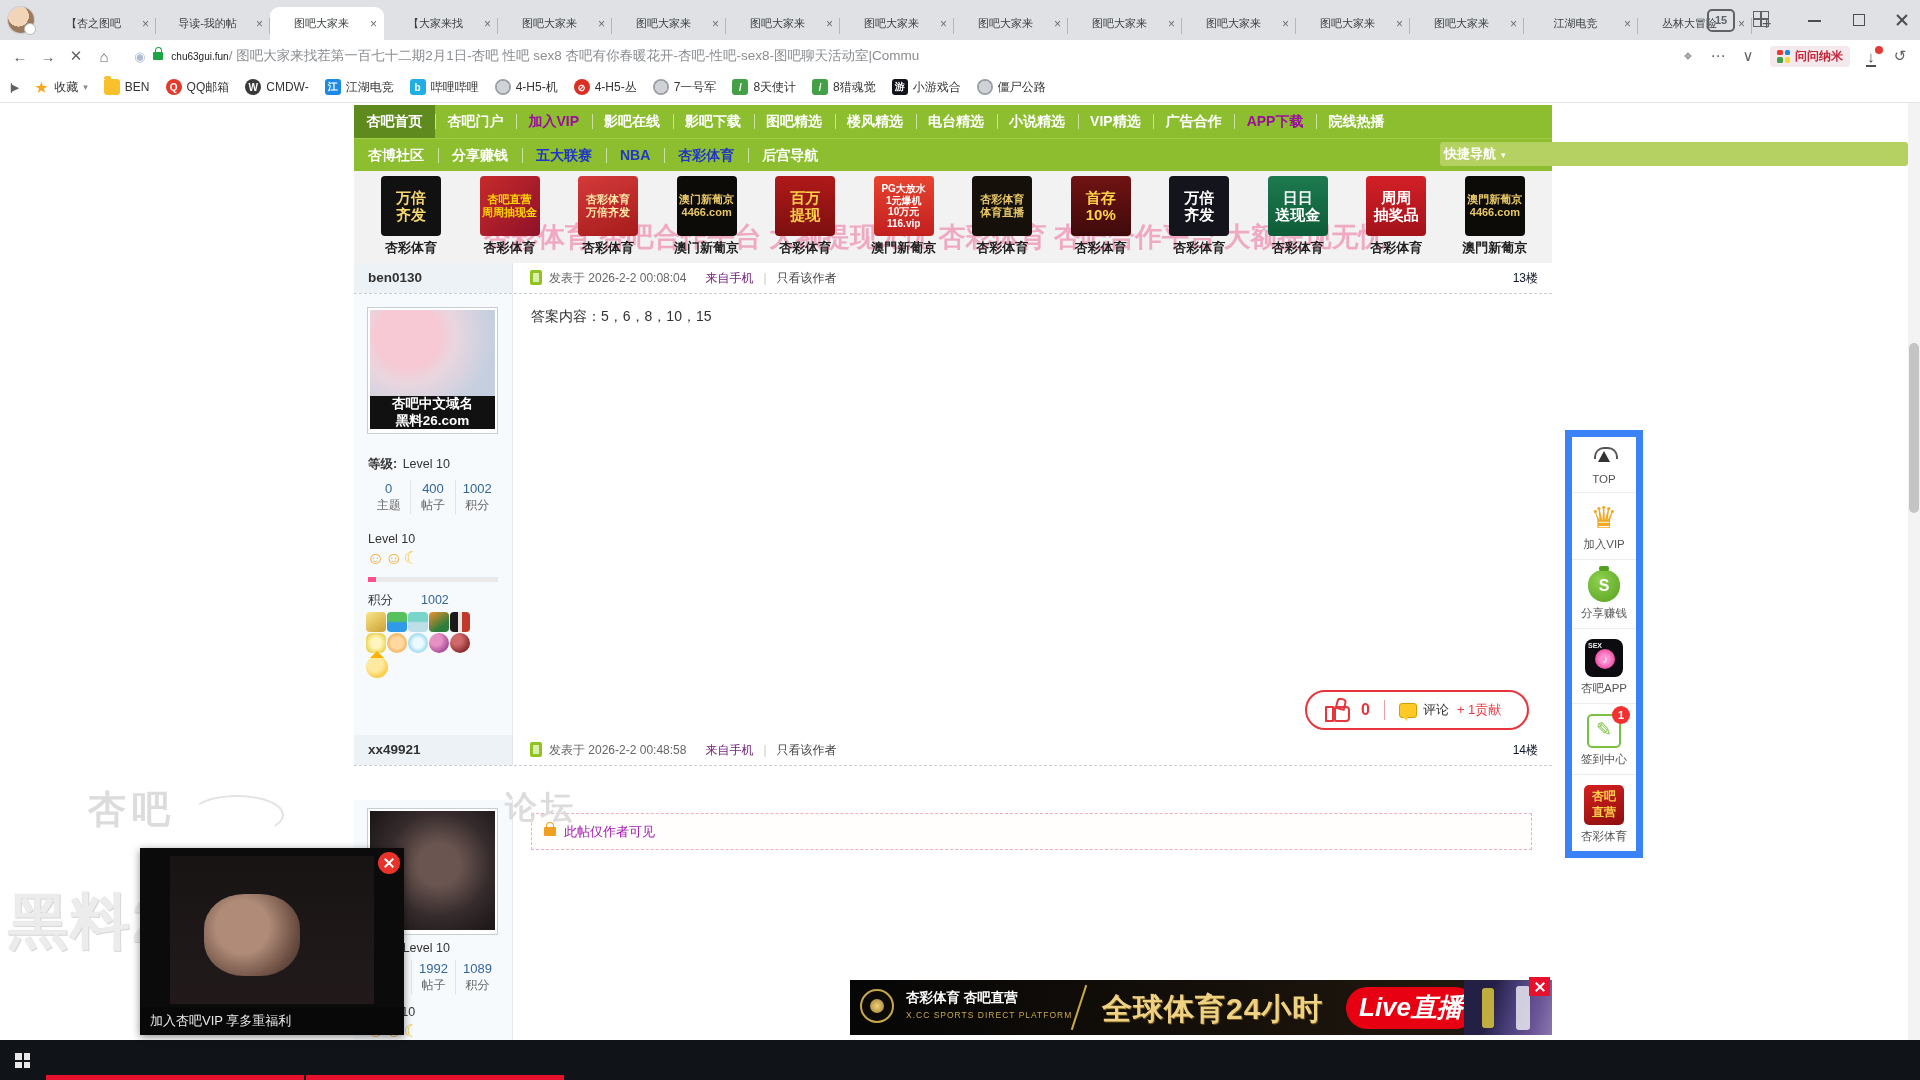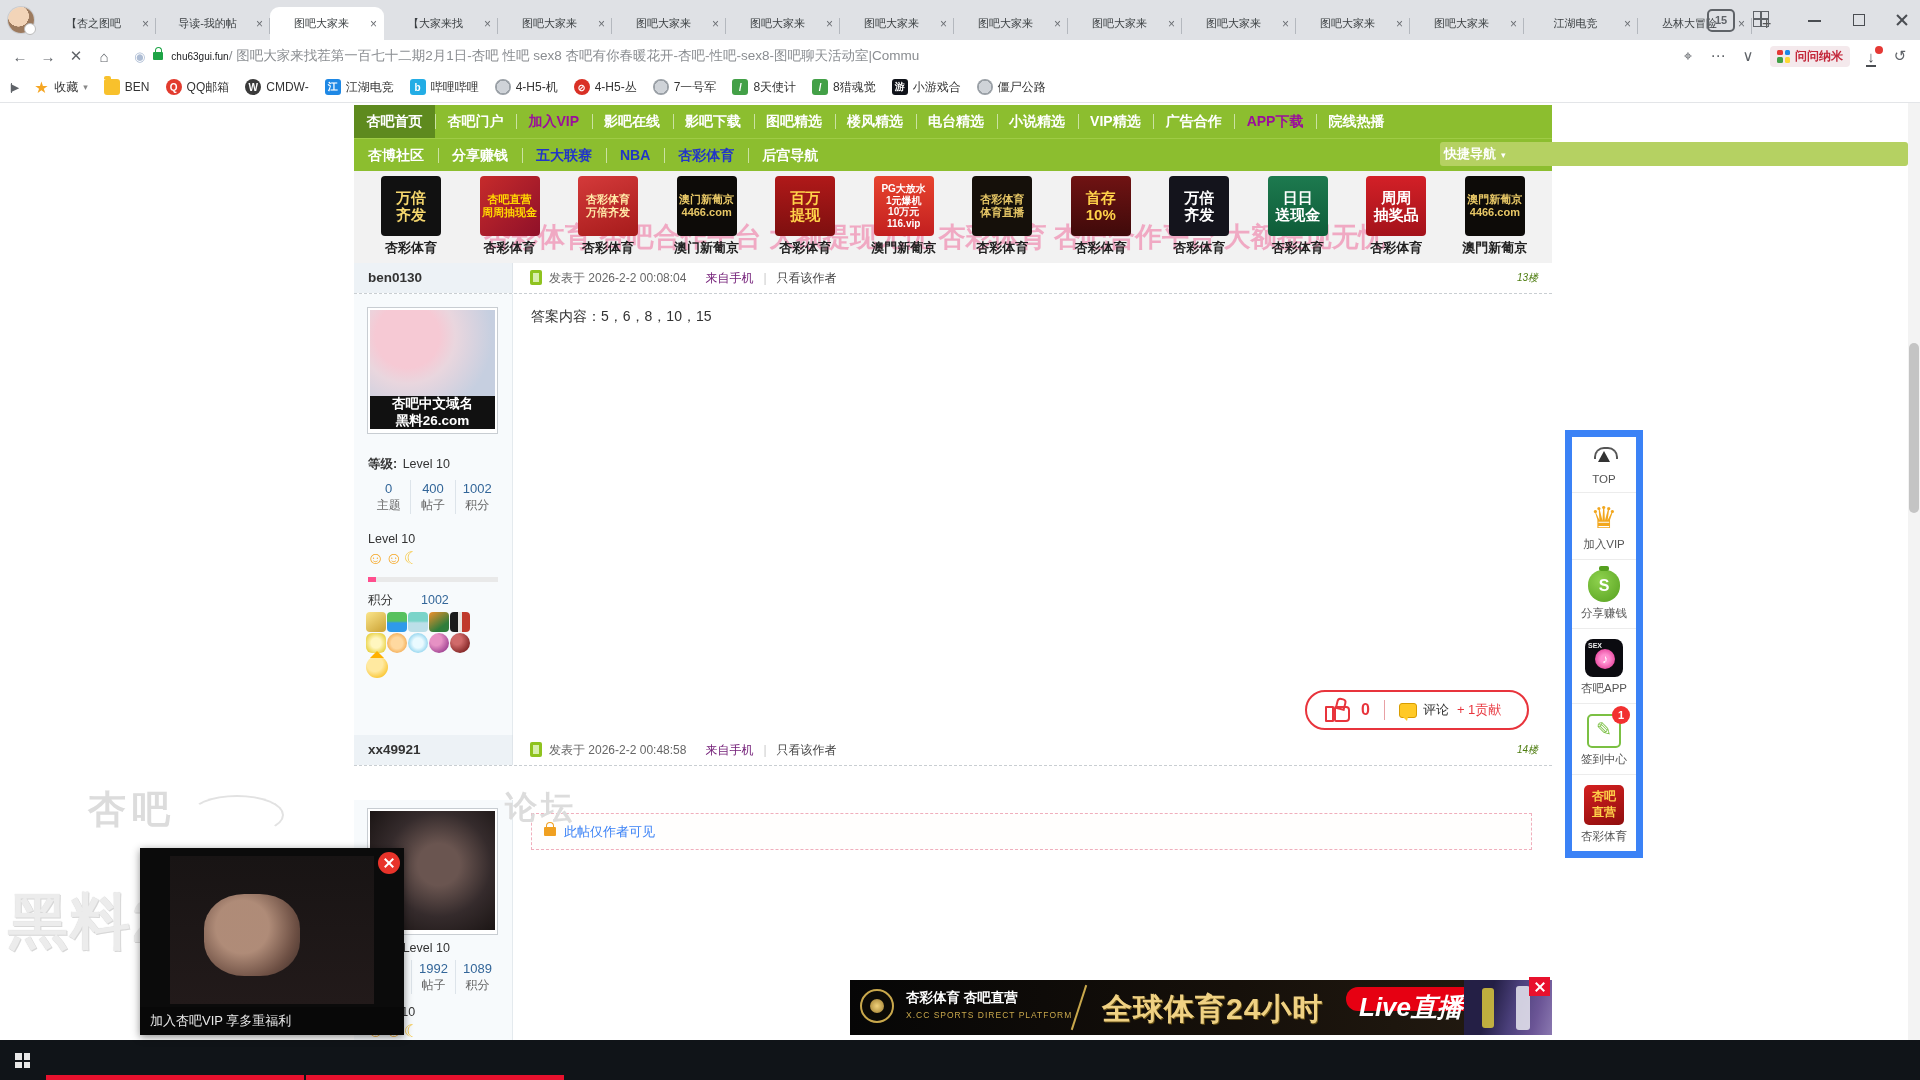--- a/index.html
+++ b/index.html
@@ -86,21 +86,21 @@
   
   .phead{position:absolute;left:354px;width:1198px;height:31px;background:#fff;border-bottom:1px dashed #c9ced2;box-sizing:border-box;}
   .phead .user{position:absolute;left:0;top:0;width:159px;height:30px;background:#edf2f6;border-right:1px solid #dfe5ea;
     line-height:30px;padding-left:14px;font-weight:bold;color:#333;font-size:13.5px;box-sizing:border-box;}
   .pinfo{position:absolute;left:176px;top:0;line-height:30px;font-size:12px;color:#666;white-space:nowrap;}
   .gico{display:inline-block;width:12px;height:15px;background:#8fc31f;border-radius:2px;margin-right:7px;vertical-align:-3px;position:relative;}
   .gico:before{content:"";position:absolute;left:3px;top:3px;width:6px;height:9px;background:#d8efad;}
   .pinfo .mob{color:#701a75;margin-left:19px;}
   .pinfo .sep{color:#ccc;margin:0 10px;}
   .pinfo .only{color:#444;}
-  .floor{position:absolute;right:14px;top:0;line-height:30px;font-size:10px;color:#4d7c0f;font-style:italic;}
+  .floor{position:absolute;right:14px;top:0;line-height:30px;font-size:12px;color:#0f172a;}
   .lpanel{position:absolute;left:354px;width:159px;background:#f7fafc;border-right:1px solid #e4eaee;box-sizing:border-box;}
   .avatarbox{position:absolute;left:13px;top:13px;width:131px;height:127px;border:1px solid #c8cdd2;background:#fff;padding:2px;box-sizing:border-box;}
   .av-img{width:100%;height:86px;}
   .av1{background:radial-gradient(circle at 30% 30%,#f6c9d4 0 30%,#e9d6de 45%,#c6cfe0 80%);}
   .av2{background:radial-gradient(circle at 55% 45%,#6a5550 0 22%,#352b2c 55%,#15100f 100%);}
   .av-cap{height:33px;background:#111;color:#fff;font-size:13.5px;font-weight:bold;text-align:center;line-height:16.5px;}
   .lv-row{position:absolute;left:14px;font-size:12.5px;color:#333;}
   .lv-row b{margin-right:2px;}
   .statgrid{position:absolute;left:13px;width:132px;display:flex;text-align:center;}
   .statgrid .col{flex:1;border-left:1px solid #dde4ea;}
@@ -138,21 +138,21 @@
   .likecount{color:#e8343c;font-size:16px;font-weight:bold;}
   .likebar .vsep{width:1px;height:20px;background:#e8a0a4;margin:0 14px;}
   .bubble{width:16px;height:13px;background:#ffc926;border:1px solid #d89d00;border-radius:3px;position:relative;margin-right:6px;}
   .bubble:after{content:"";position:absolute;left:3px;bottom:-4px;border-left:4px solid transparent;border-right:1px solid transparent;border-top:4px solid #ffc926;}
   .cmt{color:#333;font-size:13px;}
   .contrib{color:#e8343c;font-size:13px;margin-left:8px;}
   .midbanner{position:absolute;left:354px;top:735px;width:1198px;height:33px;background:#e8f5fc;border-bottom:1px dotted #8fc31f;box-sizing:border-box;font-family:"Liberation Serif","DejaVu Serif",serif;}
   .midbanner .t1{position:absolute;left:228px;top:0;line-height:32px;color:#1666d8;font-size:19px;font-weight:bold;}
   .midbanner .t2{position:absolute;left:714px;top:0;line-height:32px;color:#ff7e00;font-size:19px;font-weight:bold;}
   .hiddenbox{position:absolute;left:531px;top:813px;width:1001px;height:37px;border:1px dashed #f0aebc;background:#fffefd;
-    display:flex;align-items:center;padding-left:12px;box-sizing:border-box;font-size:13px;color:#3b82f6;}
+    display:flex;align-items:center;padding-left:12px;box-sizing:border-box;font-size:13px;color:#a21caf;}
   .locksm{width:12px;height:9px;background:#f0a020;border-radius:1px;position:relative;margin-right:8px;flex:none;}
   .locksm:before{content:"";position:absolute;left:2px;top:-5px;width:6px;height:5px;border:1.5px solid #f0a020;border-bottom:none;border-radius:4px 4px 0 0;}
   
   .sidebar{position:absolute;left:1565px;top:430px;width:64px;background:#fff;border:7px solid #3b82f6;}
   .sb{border-bottom:1px solid #ececec;text-align:center;padding:10px 0 7px;position:relative;}
   .sb:last-child{border-bottom:none;}
   .sb .lbl{font-size:11.5px;color:#555;margin-top:4px;}
   .ic-top{width:26px;height:22px;margin:0 auto;position:relative;}
   .ic-top:before{content:"";position:absolute;left:3px;top:0;width:20px;height:10px;border:2.5px solid #555;border-bottom:none;border-radius:10px 10px 0 0;}
   .ic-top:after{content:"";position:absolute;left:7px;top:4px;border-left:6px solid transparent;border-right:6px solid transparent;border-bottom:11px solid #333;}
@@ -184,21 +184,21 @@
   .pcap{position:absolute;left:0;bottom:0;width:100%;height:28px;background:rgba(8,8,8,.95);color:#e8e8e8;
     font-size:13px;line-height:28px;padding-left:10px;box-sizing:border-box;}
   .bbanner{position:absolute;left:850px;top:980px;width:702px;height:55px;background:linear-gradient(90deg,#060606,#16100a 55%,#241c12);z-index:5;overflow:visible;}
   .blogo{position:absolute;left:10px;top:9px;width:34px;height:34px;border-radius:50%;border:2px solid #c9a84c;background:#0c0a06;box-sizing:border-box;}
   .blogo:before{content:"";position:absolute;left:8px;top:8px;width:14px;height:14px;border-radius:50%;background:radial-gradient(circle,#f1d27c,#9c7a2c);}
   .bbrand1{position:absolute;left:56px;top:9px;color:#fff;font-size:13.5px;font-weight:bold;white-space:nowrap;}
   .bbrand2{position:absolute;left:56px;top:30px;color:#c9a84c;font-size:8.5px;letter-spacing:1px;white-space:nowrap;}
   .bslash{position:absolute;left:228px;top:4px;width:2px;height:47px;background:#c9a84c;transform:rotate(18deg);}
   .bhead{position:absolute;left:252px;top:9px;font-size:30px;font-weight:bold;color:#efd183;letter-spacing:1px;
     text-shadow:1px 1px 0 #6b5418;white-space:nowrap;}
-  .blive{position:absolute;left:496px;top:7px;height:24px;padding:0 13px;background:#e60012;border-radius:22px;
+  .blive{position:absolute;left:496px;top:7px;height:42px;padding:0 13px;background:#e60012;border-radius:22px;
     color:#fff;font-size:26px;font-weight:bold;line-height:40px;font-style:italic;white-space:nowrap;}
   .bplayers{position:absolute;right:0;top:0;width:88px;height:55px;background:linear-gradient(105deg,#241f45 0 30%,#4a3f7a 55%,#6b5596 80%,#8a78b0);}
   .bplayers:before{content:"";position:absolute;left:18px;top:8px;width:12px;height:40px;background:#e6d23c;opacity:.8;border-radius:3px;}
   .bplayers:after{content:"";position:absolute;left:52px;top:6px;width:14px;height:44px;background:#e8e8f0;opacity:.85;border-radius:3px;}
   .bclose{position:absolute;right:2px;top:-3px;width:21px;height:19px;background:#e8112d;z-index:8;}
   
   .sbtrack{position:absolute;left:1908px;top:103px;width:12px;height:937px;background:#f3f3f3;}
   .sbthumb{position:absolute;left:1909px;top:343px;width:10px;height:170px;background:#c4c4c4;border-radius:5px;}
   
   .taskbar{position:absolute;left:0;top:1040px;width:1920px;height:40px;background:#101418;}

